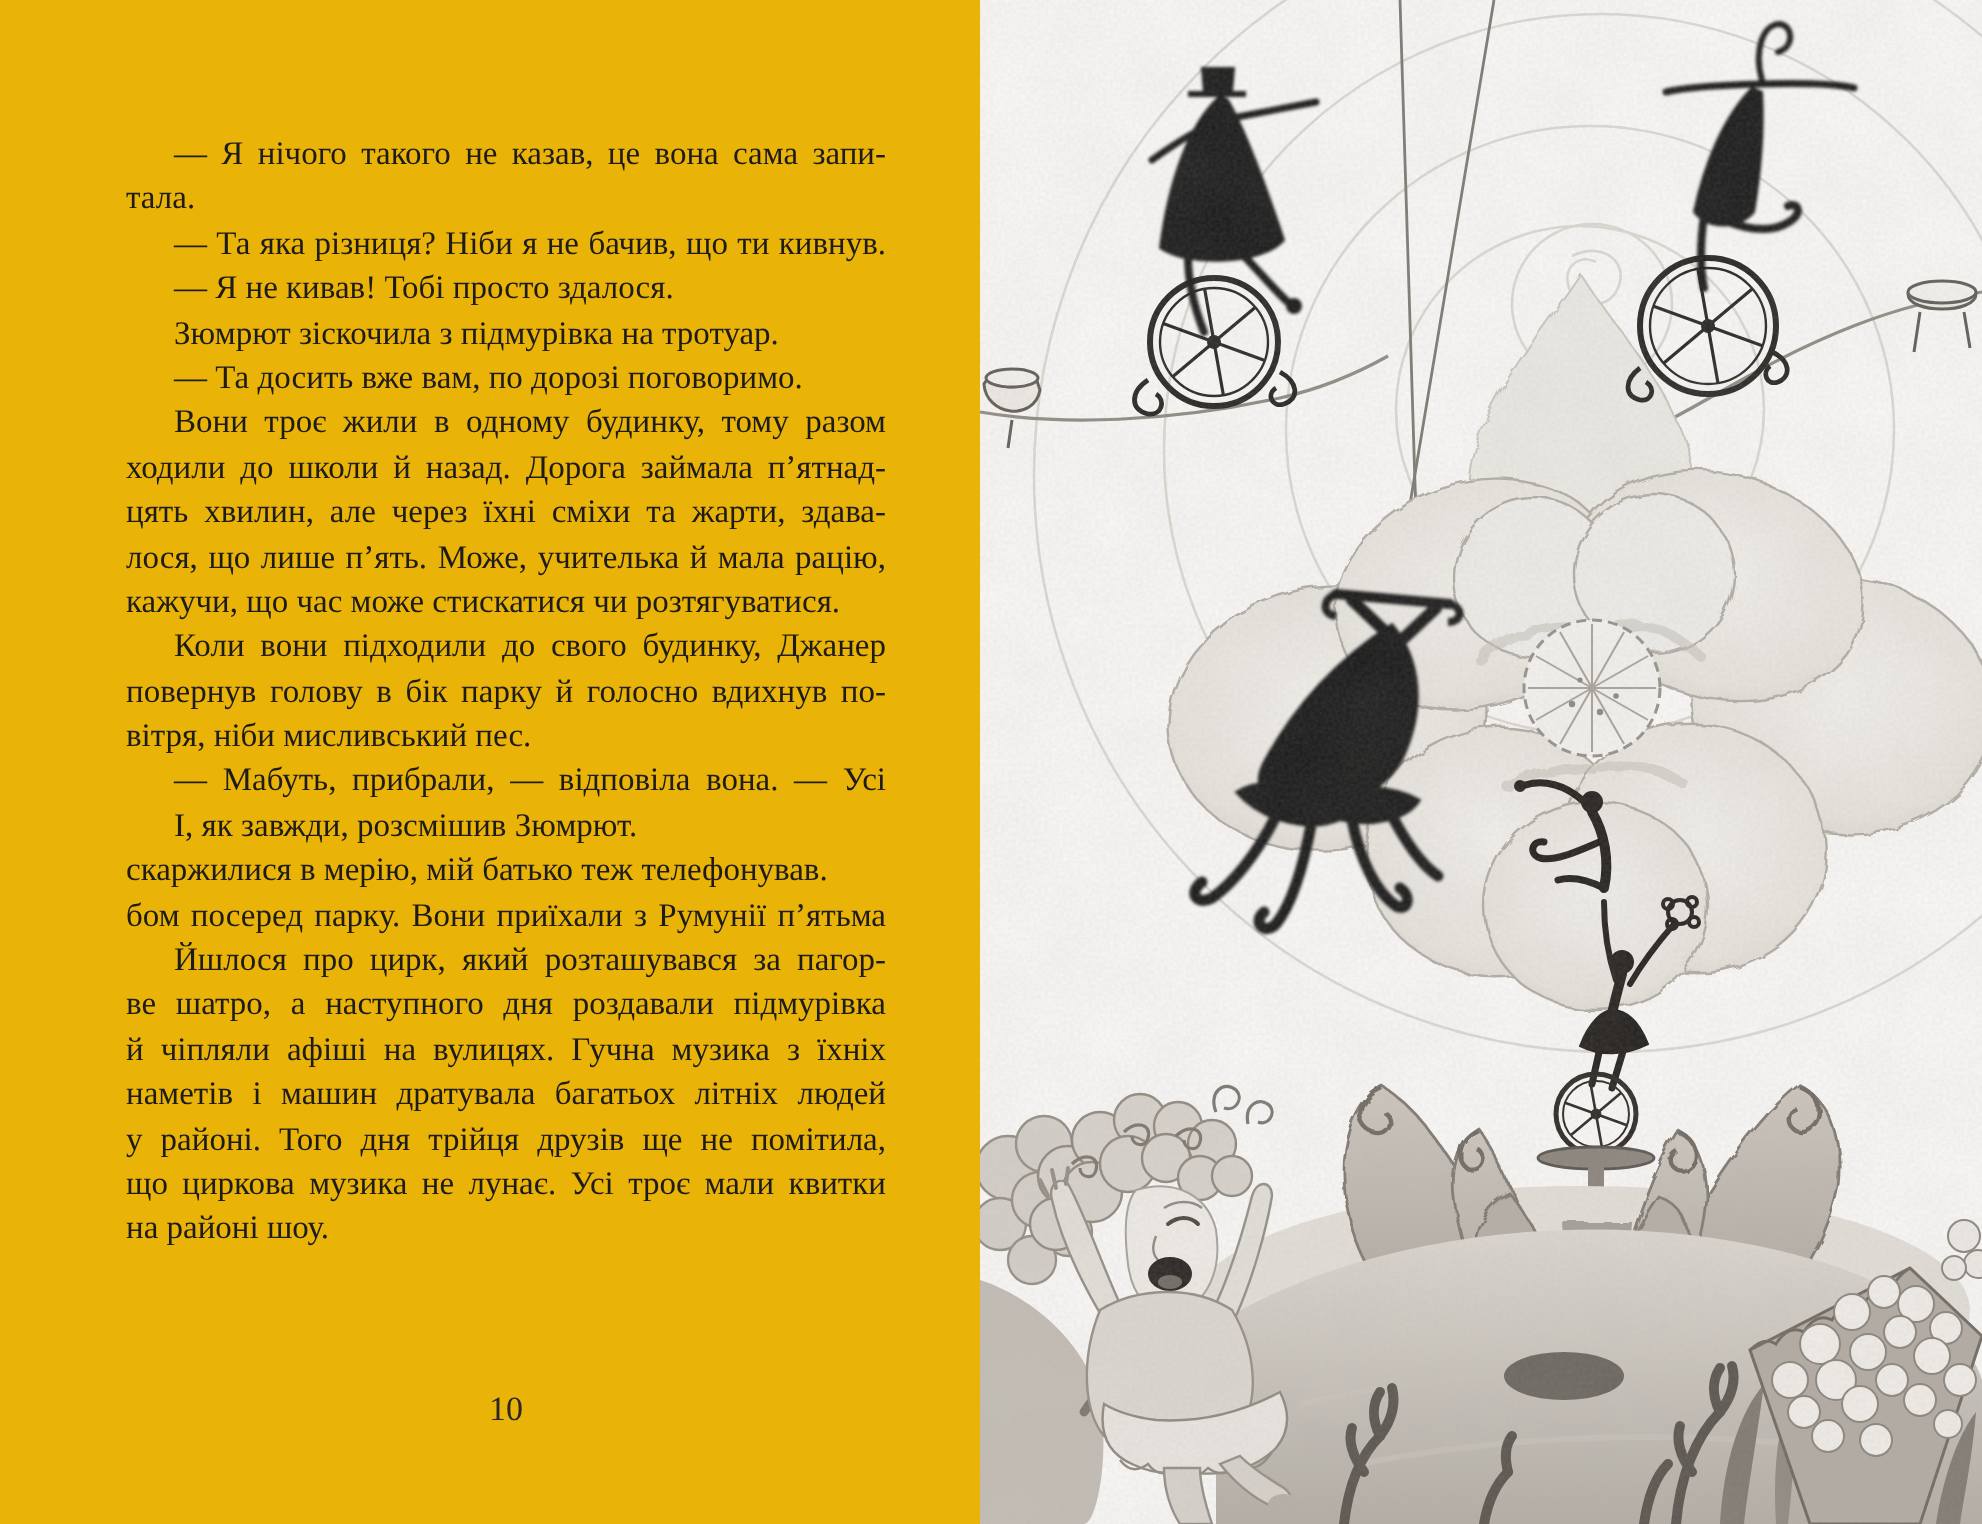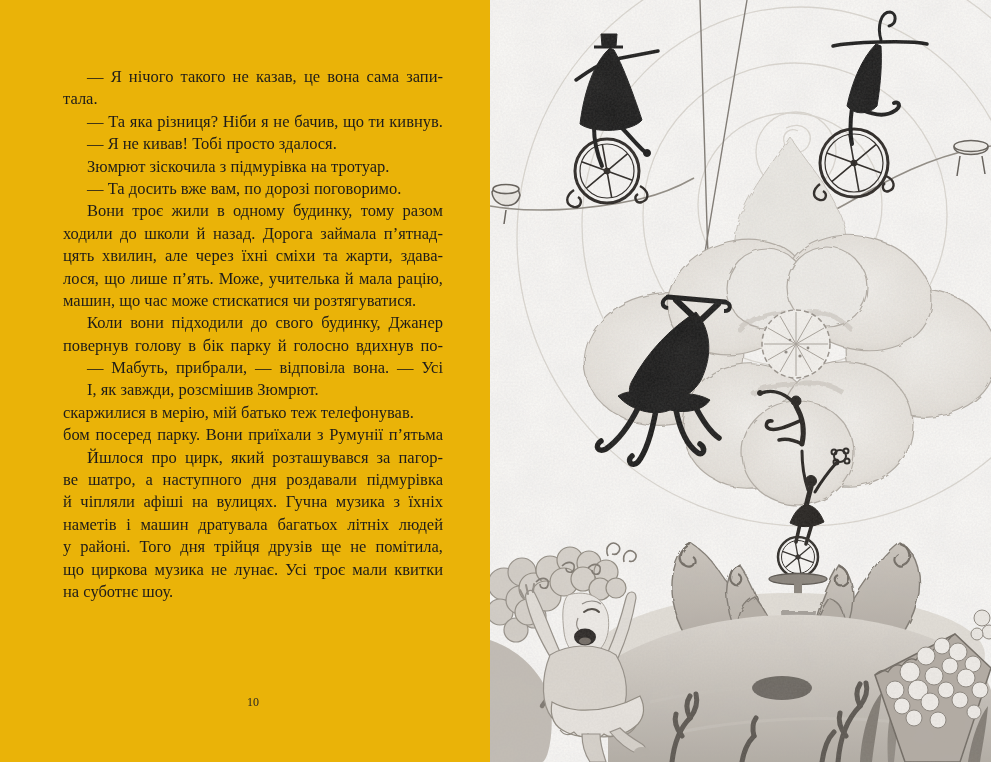--- a/index.html
+++ b/index.html
@@ -4,53 +4,54 @@
 <style>
   html,body{margin:0;padding:0;background:#ffffff;}
   #stage{position:relative;width:991px;height:762px;background:#eab308;overflow:hidden;
          font-family:"Liberation Serif","DejaVu Serif",serif;padding-left:48px;}
   #text-block{position:absolute;left:63px;top:66px;width:380px;color:#1e1c1a;}
   .line{height:22.4px;line-height:22.4px;font-size:16.5px;overflow:hidden;white-space:nowrap;}
   .line.indent{text-indent:24px;}
   .line.justify{text-align:justify;white-space:normal;}
   .line.justify::after{content:"";display:inline-block;width:100%;}
   #page-number{position:absolute;left:63px;top:695px;width:380px;text-align:center;
-               font-size:12px;color:#2a2724;}
+               font-size:17px;color:#2a2724;}
   #illustration{position:absolute;left:490px;top:0;width:501px;height:762px;}
 </style>
 </head>
 <body>
 
 <div id="stage">
 
   <div id="text-block">
       <div class="line indent justify">— Я нічого такого не казав, це вона сама запи-</div>
       <div class="line">тала.</div>
       <div class="line indent justify">— Та яка різниця? Ніби я не бачив, що ти кивнув.</div>
       <div class="line indent">— Я не кивав! Тобі просто здалося.</div>
       <div class="line indent">Зюмрют зіскочила з підмурівка на тротуар.</div>
       <div class="line indent">— Та досить вже вам, по дорозі поговоримо.</div>
       <div class="line indent justify">Вони троє жили в одному будинку, тому разом</div>
       <div class="line justify">ходили до школи й назад. Дорога займала п’ятнад-</div>
       <div class="line justify">цять хвилин, але через їхні сміхи та жарти, здава-</div>
       <div class="line justify">лося, що лише п’ять. Може, учителька й мала рацію,</div>
-      <div class="line">машин, що час може стискатися чи розтягуватися.</div>
+      <div class="line">кажучи, що час може стискатися чи розтягуватися.</div>
       <div class="line indent justify">Коли вони підходили до свого будинку, Джанер</div>
       <div class="line justify">повернув голову в бік парку й голосно вдихнув по-</div>
+      <div class="line">вітря, ніби мисливський пес.</div>
       <div class="line indent justify">— Мабуть, прибрали, — відповіла вона. — Усі</div>
       <div class="line indent">І, як завжди, розсмішив Зюмрют.</div>
       <div class="line">скаржилися в мерію, мій батько теж телефонував.</div>
       <div class="line justify">бом посеред парку. Вони приїхали з Румунії п’ятьма</div>
       <div class="line indent justify">Йшлося про цирк, який розташувався за пагор-</div>
       <div class="line justify">ве шатро, а наступного дня роздавали підмурівка</div>
       <div class="line justify">й чіпляли афіші на вулицях. Гучна музика з їхніх</div>
       <div class="line justify">наметів і машин дратувала багатьох літніх людей</div>
       <div class="line justify">у районі. Того дня трійця друзів ще не помітила,</div>
       <div class="line justify">що циркова музика не лунає. Усі троє мали квитки</div>
-      <div class="line">на суботнє шоу.</div>
+      <div class="line">на районі шоу.</div>
     </div>
 
   <div id="page-number">10</div>
 
   <svg id="illustration" viewBox="0 0 501 762" xmlns="http://www.w3.org/2000/svg">
     <defs>
       <filter id="grain" x="0" y="0" width="100%" height="100%">
         <feTurbulence type="fractalNoise" baseFrequency="0.55" numOctaves="2" seed="7"></feTurbulence>
         <feColorMatrix type="matrix" values="0 0 0 0 0.42  0 0 0 0 0.40  0 0 0 0 0.38  0 0 0 0.16 0"></feColorMatrix>
       </filter>

